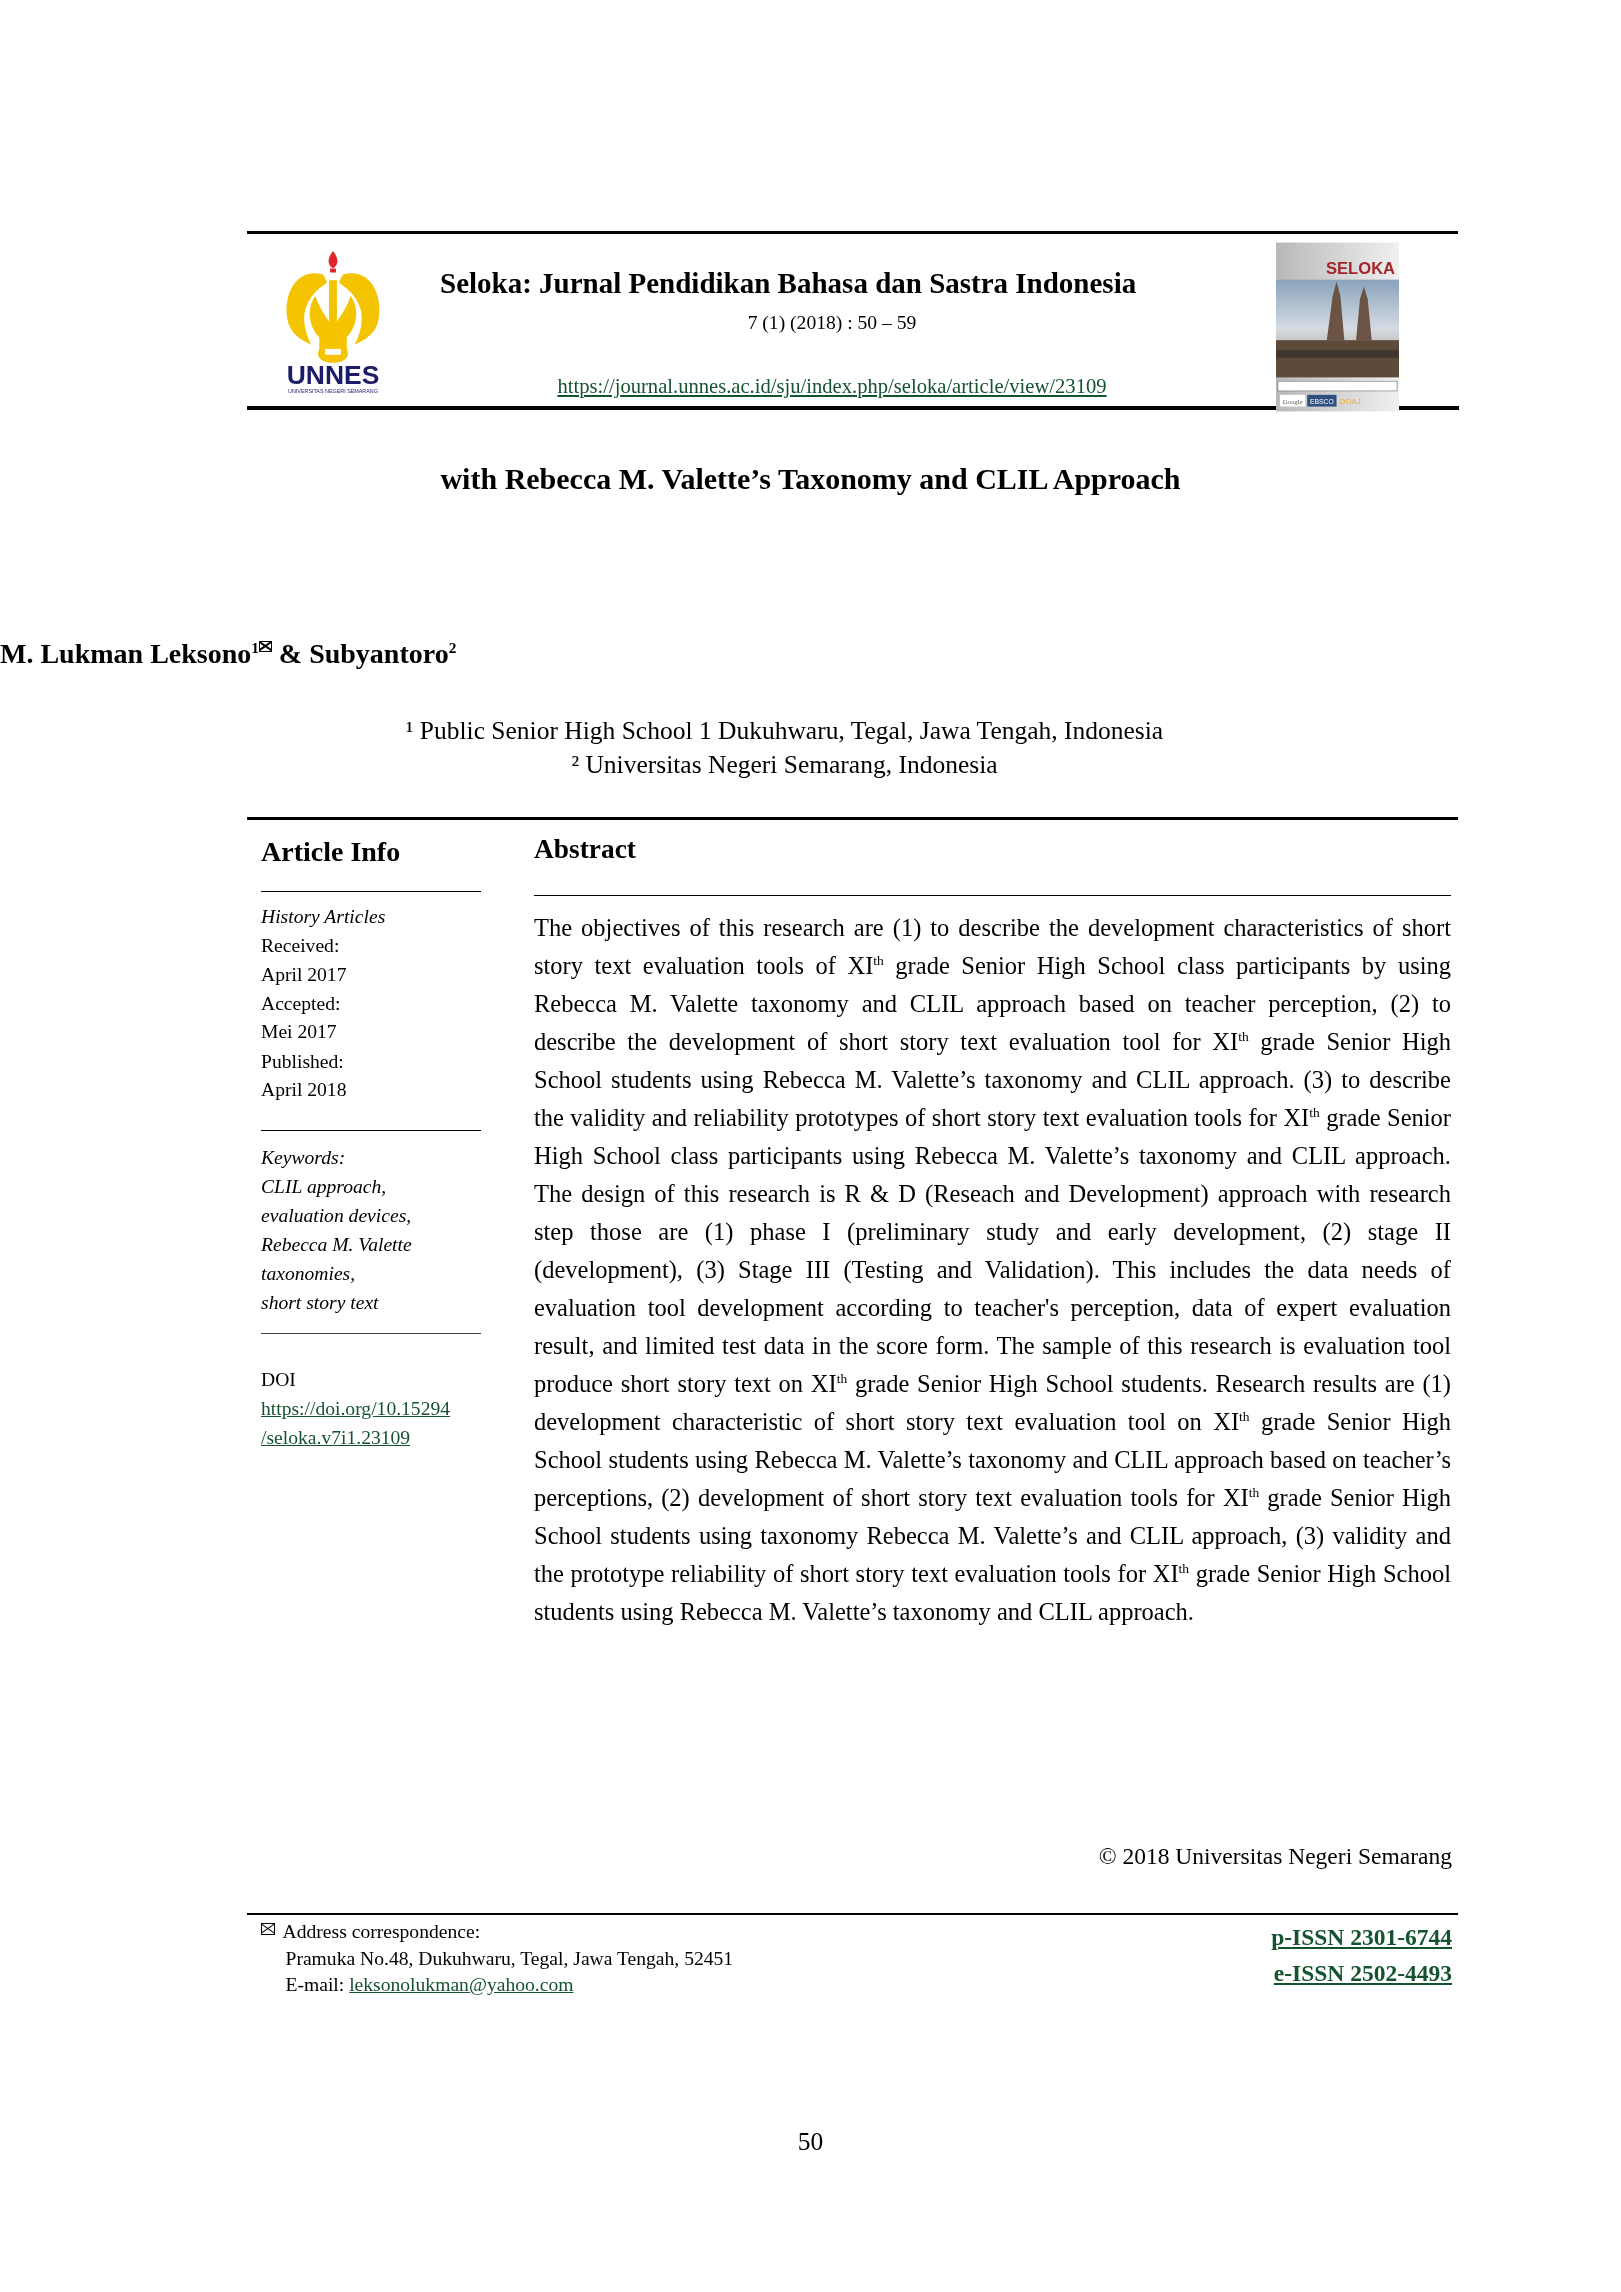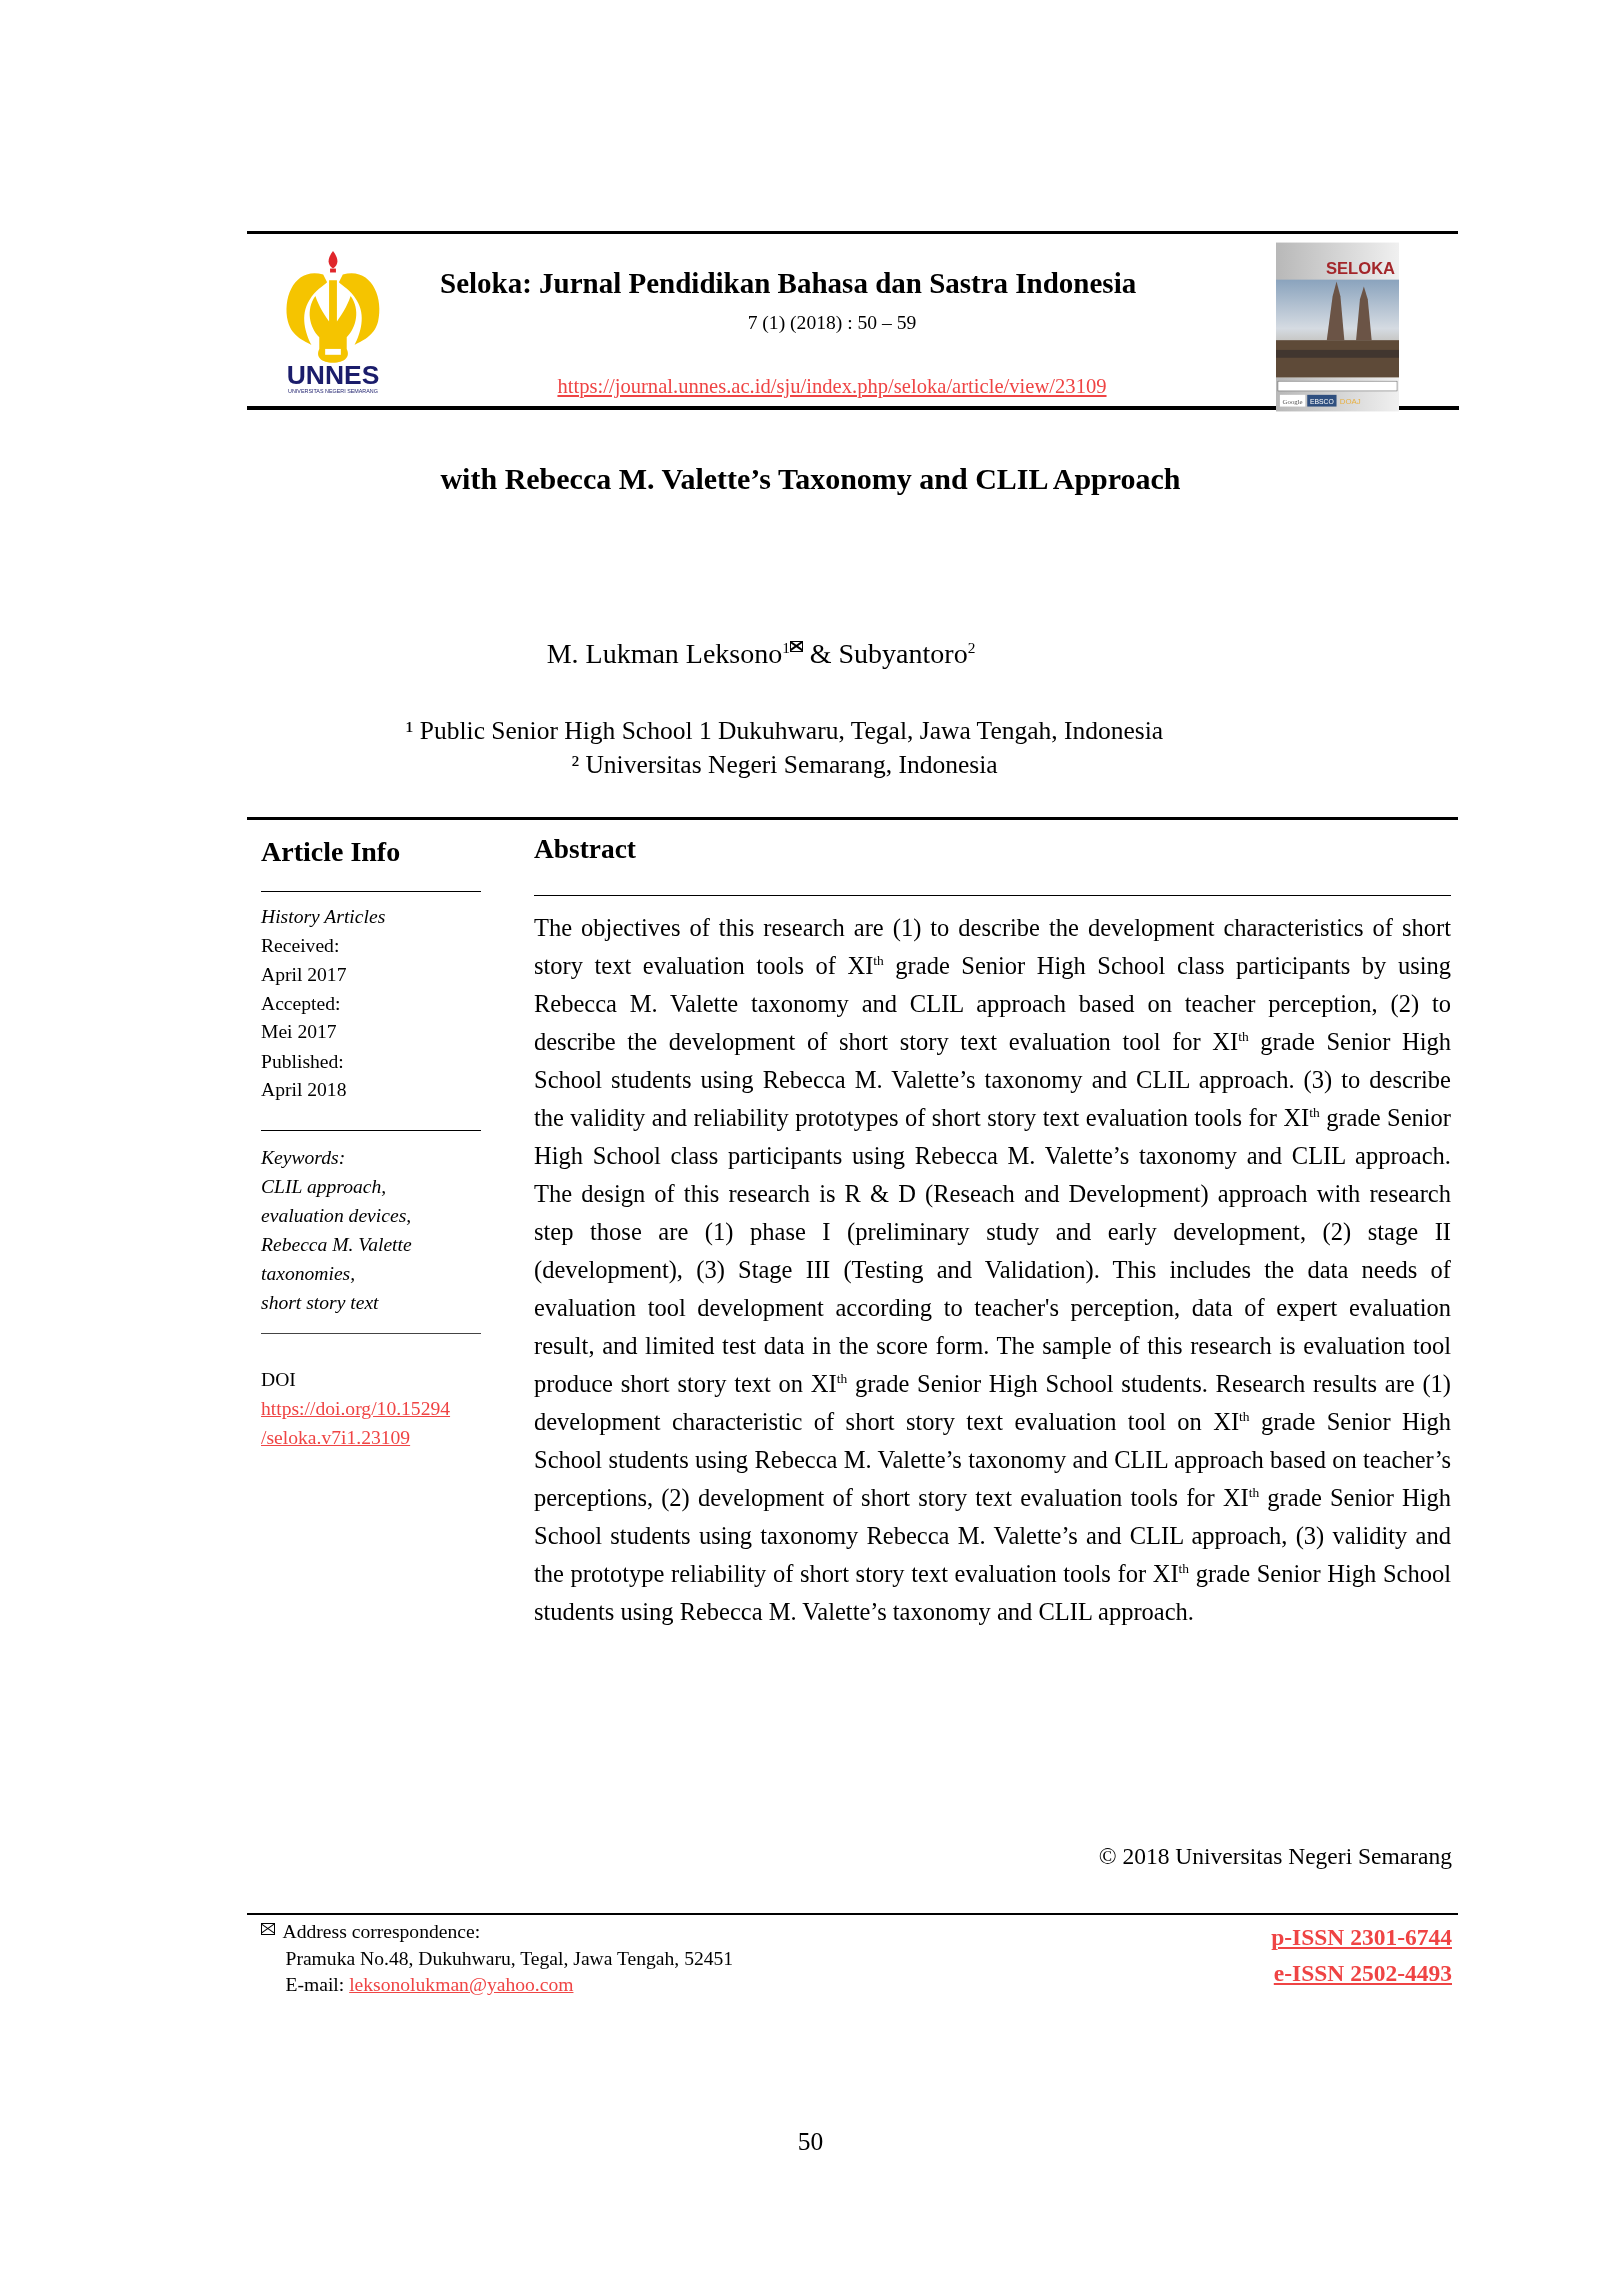--- a/index.html
+++ b/index.html
@@ -1,31 +1,31 @@
 <!DOCTYPE html>
 <html><head>
 <meta charset="utf-8">
 <style>
   html, body { margin:0; padding:0; background:#ffffff; }
   body { width:1621px; height:2293px; position:relative; overflow:hidden;
          font-family:"Liberation Serif", "DejaVu Serif", serif; color:#000; }
   .abs { position:absolute; }
   .rule { position:absolute; background:#000; }
-  a, .link { color:#ef4444; text-decoration:underline; }
+  a, .link { color:#14532d; text-decoration:underline; }
 
   
   .journal-title { left:440px; top:267px; font-size:29px; font-weight:bold; white-space:nowrap; }
   .journal-vol { left:440px; width:784px; top:312px; font-size:19.6px; text-align:center; white-space:nowrap; }
   .journal-url { left:440px; width:784px; top:375px; font-size:20.6px; text-align:center; white-space:nowrap; }
   .logo { left:276px; top:247px; width:114px; height:147px; }
   .cover { left:1276px; top:242px; width:123px; height:170px; overflow:hidden; }
 
   
   .title { left:0; width:1621px; top:455px; text-align:center; font-size:30px; font-weight:bold; line-height:47px; }
-  .authors { left:0; width:1522px; top:638px; text-align:center; font-size:28px; font-weight:normal; }
+  .authors { left:0; width:1522px; top:638px; text-align:left; font-size:28px; font-weight:bold; }
   .affil { left:0; width:1569px; text-align:center; font-size:25.5px; }
   sup { font-size:0.55em; line-height:0; vertical-align:super; }
 
   
   .info-heading { left:261px; top:836px; font-size:28px; font-weight:bold; }
   .abs-heading { left:534px; top:834px; font-size:27.4px; font-weight:bold; }
   .info-line { left:261px; font-size:19.6px; line-height:29px; white-space:nowrap; }
   .italic { font-style:italic; }
 
   .abstract { left:534px; width:917px; top:909px; font-size:24.5px; line-height:38px; text-align:justify; }

